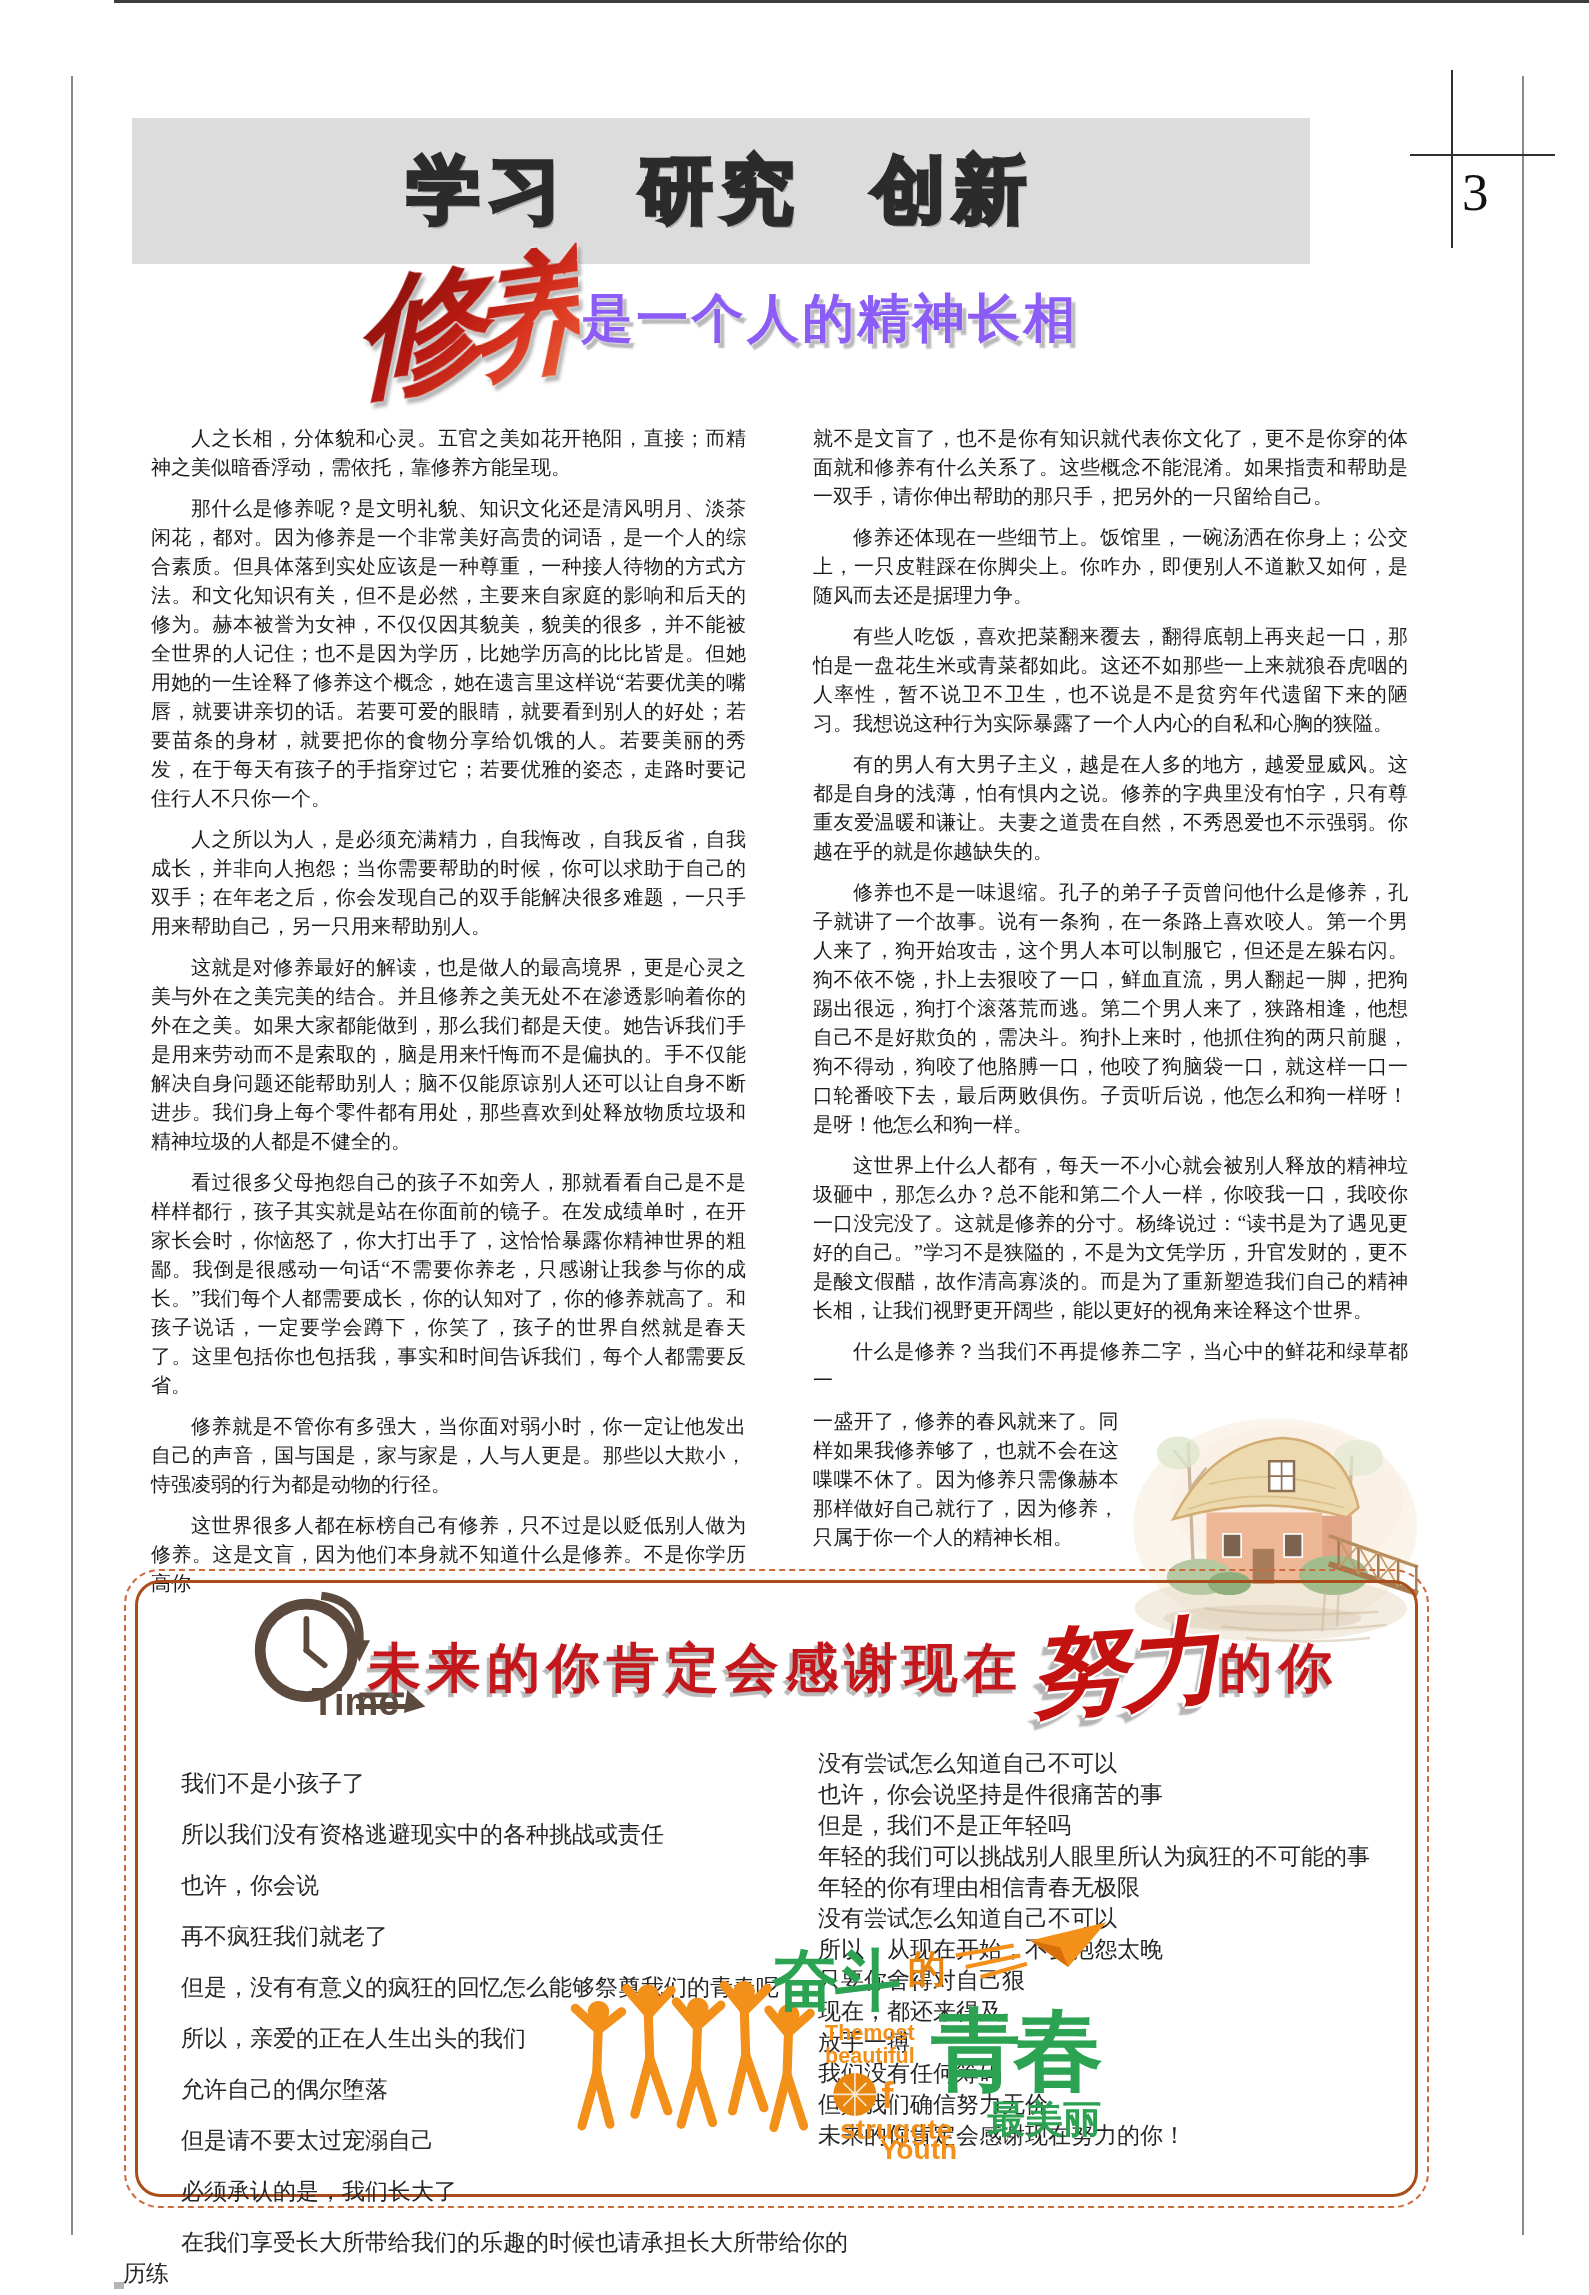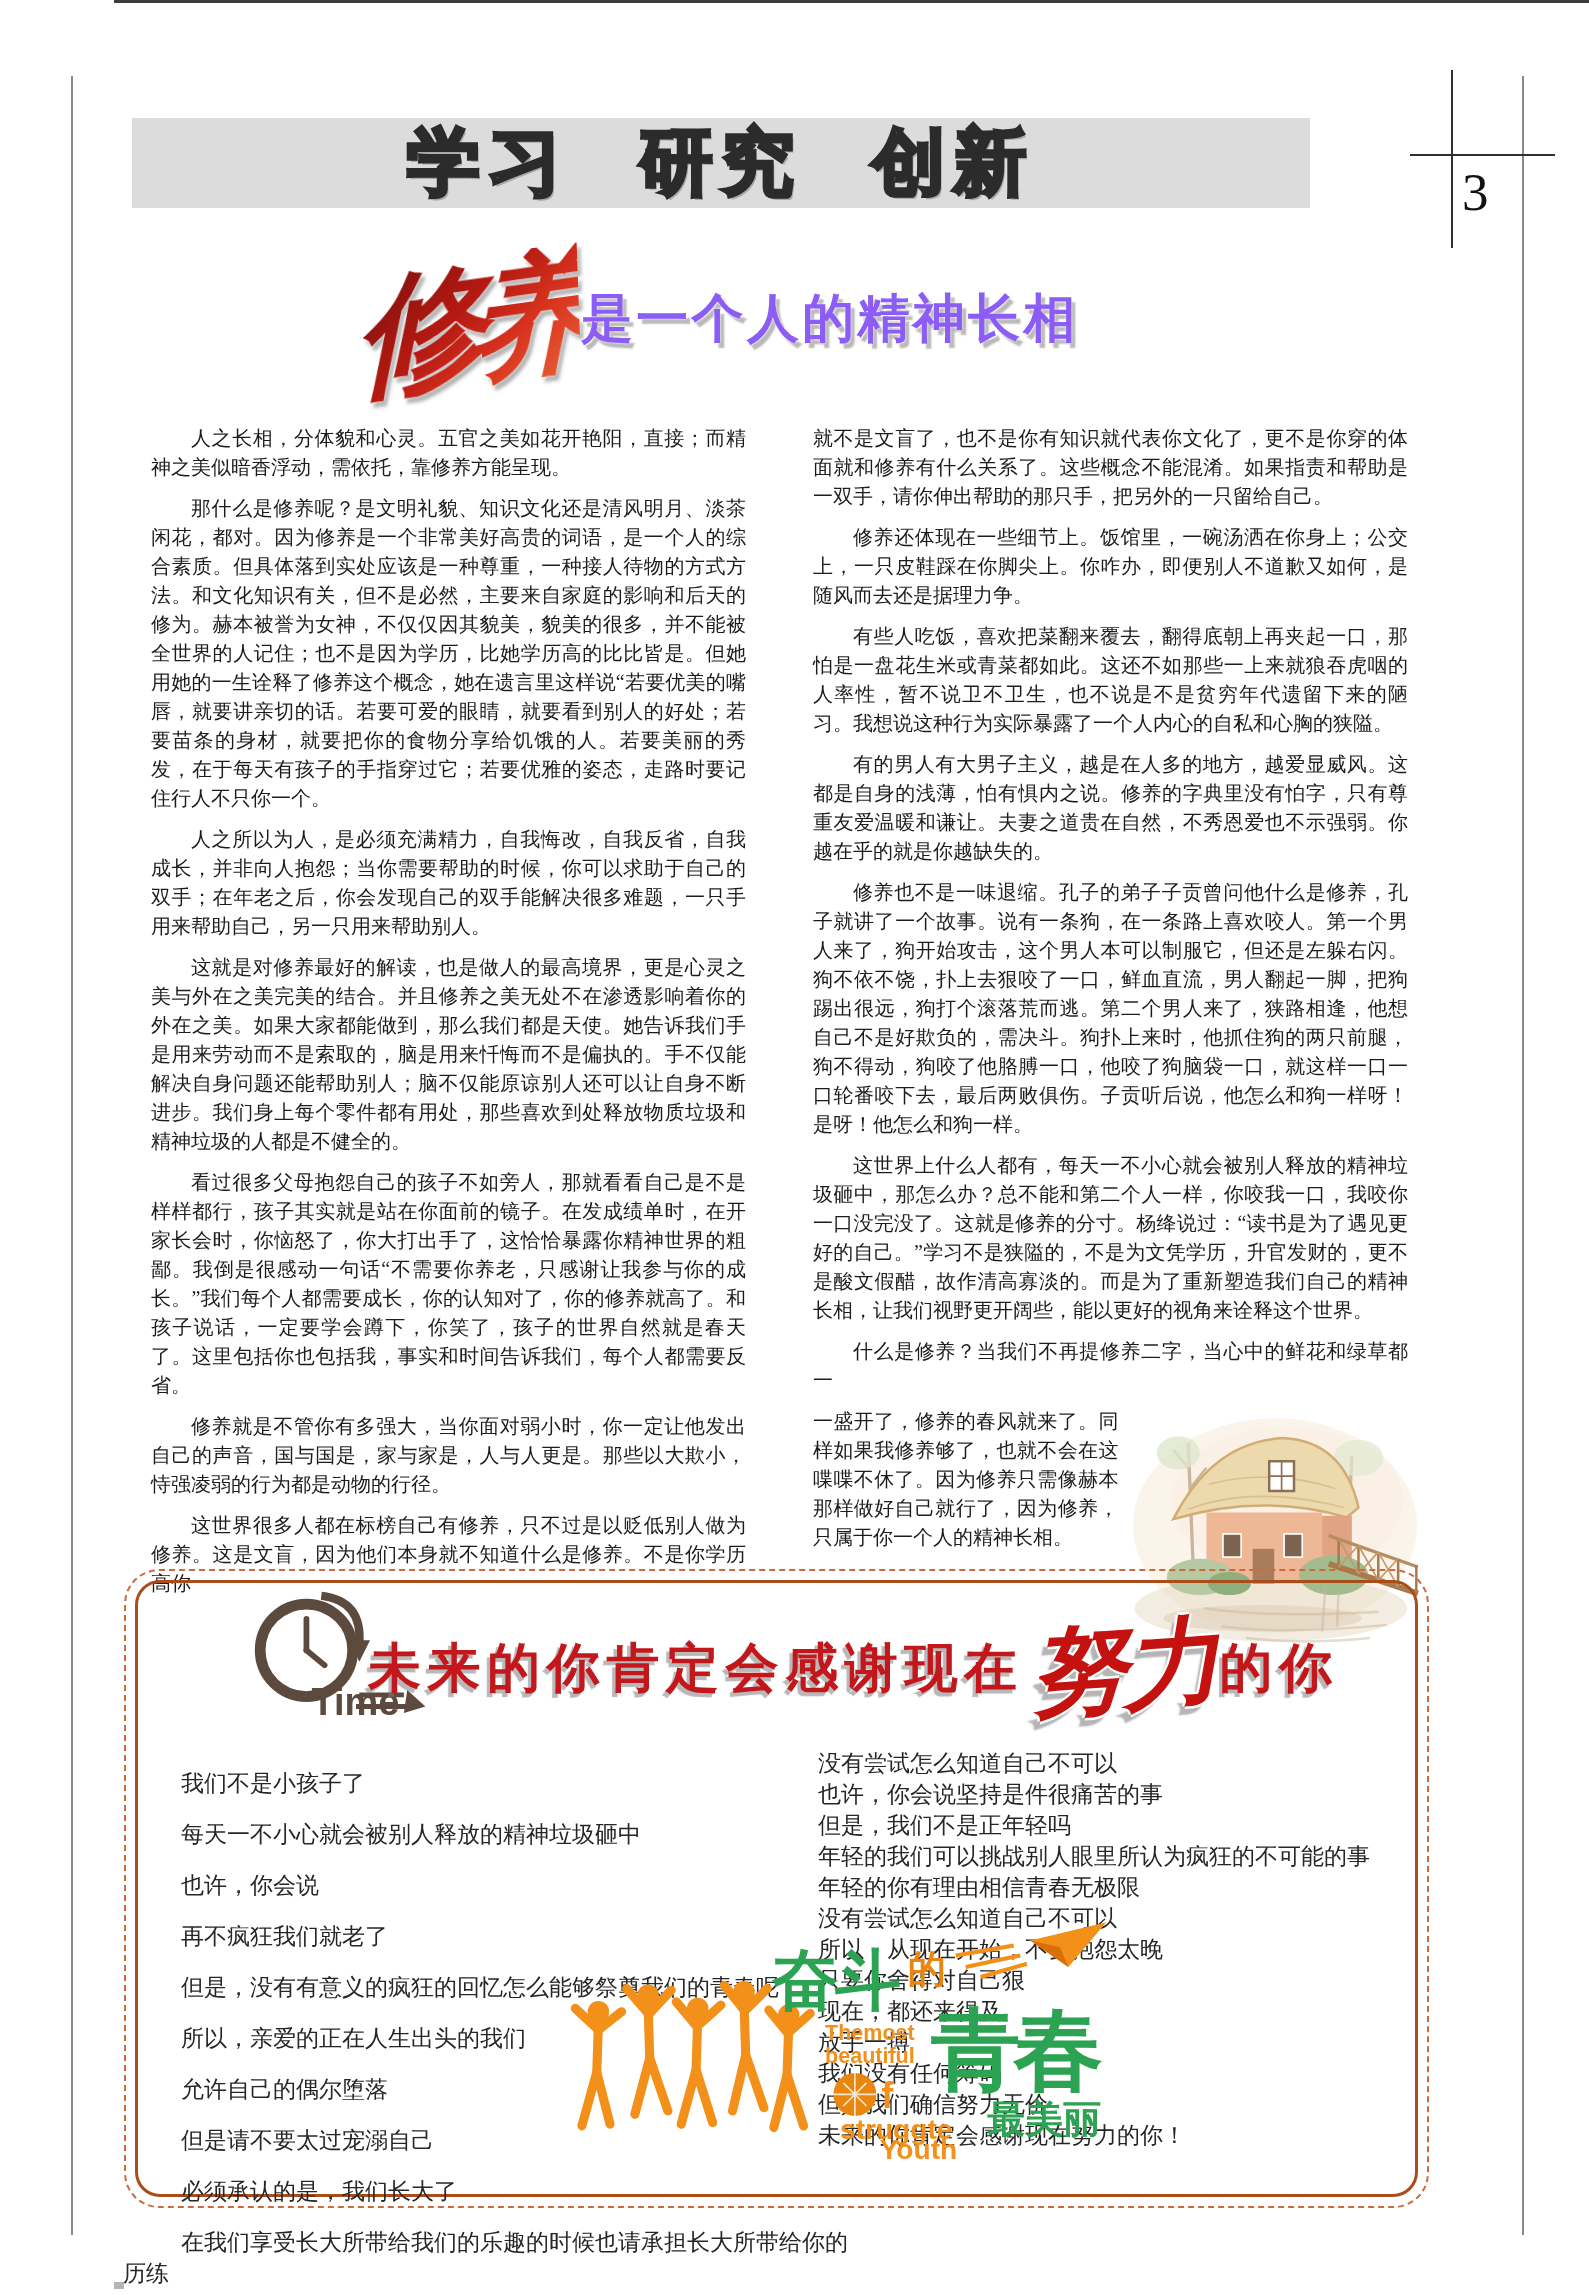--- a/index.html
+++ b/index.html
@@ -11,21 +11,21 @@
   .top-rule{position:absolute;left:114px;top:0;width:1475px;height:2.5px;background:#3c3c3c;}
   .left-rule{position:absolute;left:71px;top:76px;width:1.7px;height:2159px;background:#8a8a8a;}
   .right-rule{position:absolute;left:1522px;top:76px;width:1.7px;height:2159px;background:#8a8a8a;}
   .pn-vline{position:absolute;left:1451px;top:70px;width:1.7px;height:178px;background:#2f2f2f;}
   .pn-hline{position:absolute;left:1410px;top:154px;width:145px;height:1.7px;background:#2f2f2f;}
   .page-number{position:absolute;left:1462px;top:162px;font-size:53px;color:#111;
     font-family:"Liberation Serif",serif;}
   .corner-tick{position:absolute;left:114px;top:2282px;width:10px;height:6.6px;background:#b5b5b5;}
 
   
-  .banner{position:absolute;left:132px;top:118px;width:1178px;height:90px;background:#dcdcdc;
+  .banner{position:absolute;left:132px;top:118px;width:1178px;height:146px;background:#dcdcdc;
     display:flex;align-items:center;justify-content:center;gap:70px;}
   .banner-word{
     font-family:"Liberation Sans","DejaVu Sans",sans-serif;font-weight:bold;font-size:73px;
     color:#ffffff;-webkit-text-stroke:3.7px #2b2b2b;letter-spacing:8.3px;
     text-shadow:2.5px 2.5px 0 rgba(40,40,40,0.28);
   }
 
   
   .title-script{
     position:absolute;left:354px;top:258px;font-size:131px;line-height:1;
@@ -183,21 +183,21 @@
 </div>
 
 <div class="bottom-title">
   <span class="bt-part">未来的你肯定会感谢现在</span>
   <span class="bt-emph">努力</span>
   <span class="bt-part">的你</span>
 </div>
 
 <div class="poem poem-left">
   <div class="poem-line">我们不是小孩子了</div>
-  <div class="poem-line">每天一不小心就会被别人释放的精神垃圾砸中</div>
+  <div class="poem-line">所以我们没有资格逃避现实中的各种挑战或责任</div>
   <div class="poem-line">也许，你会说</div>
   <div class="poem-line">再不疯狂我们就老了</div>
   <div class="poem-line">但是，没有有意义的疯狂的回忆怎么能够祭奠我们的青春呢</div>
   <div class="poem-line">所以，亲爱的正在人生出头的我们</div>
   <div class="poem-line">允许自己的偶尔堕落</div>
   <div class="poem-line">但是请不要太过宠溺自己</div>
   <div class="poem-line">必须承认的是，我们长大了</div>
   <div class="poem-line">在我们享受长大所带给我们的乐趣的时候也请承担长大所带给你的历练</div>
   <div class="poem-line">当你累的时候</div>
   <div class="poem-line">不妨想想未来的你，赫本被誉为女神</div>

